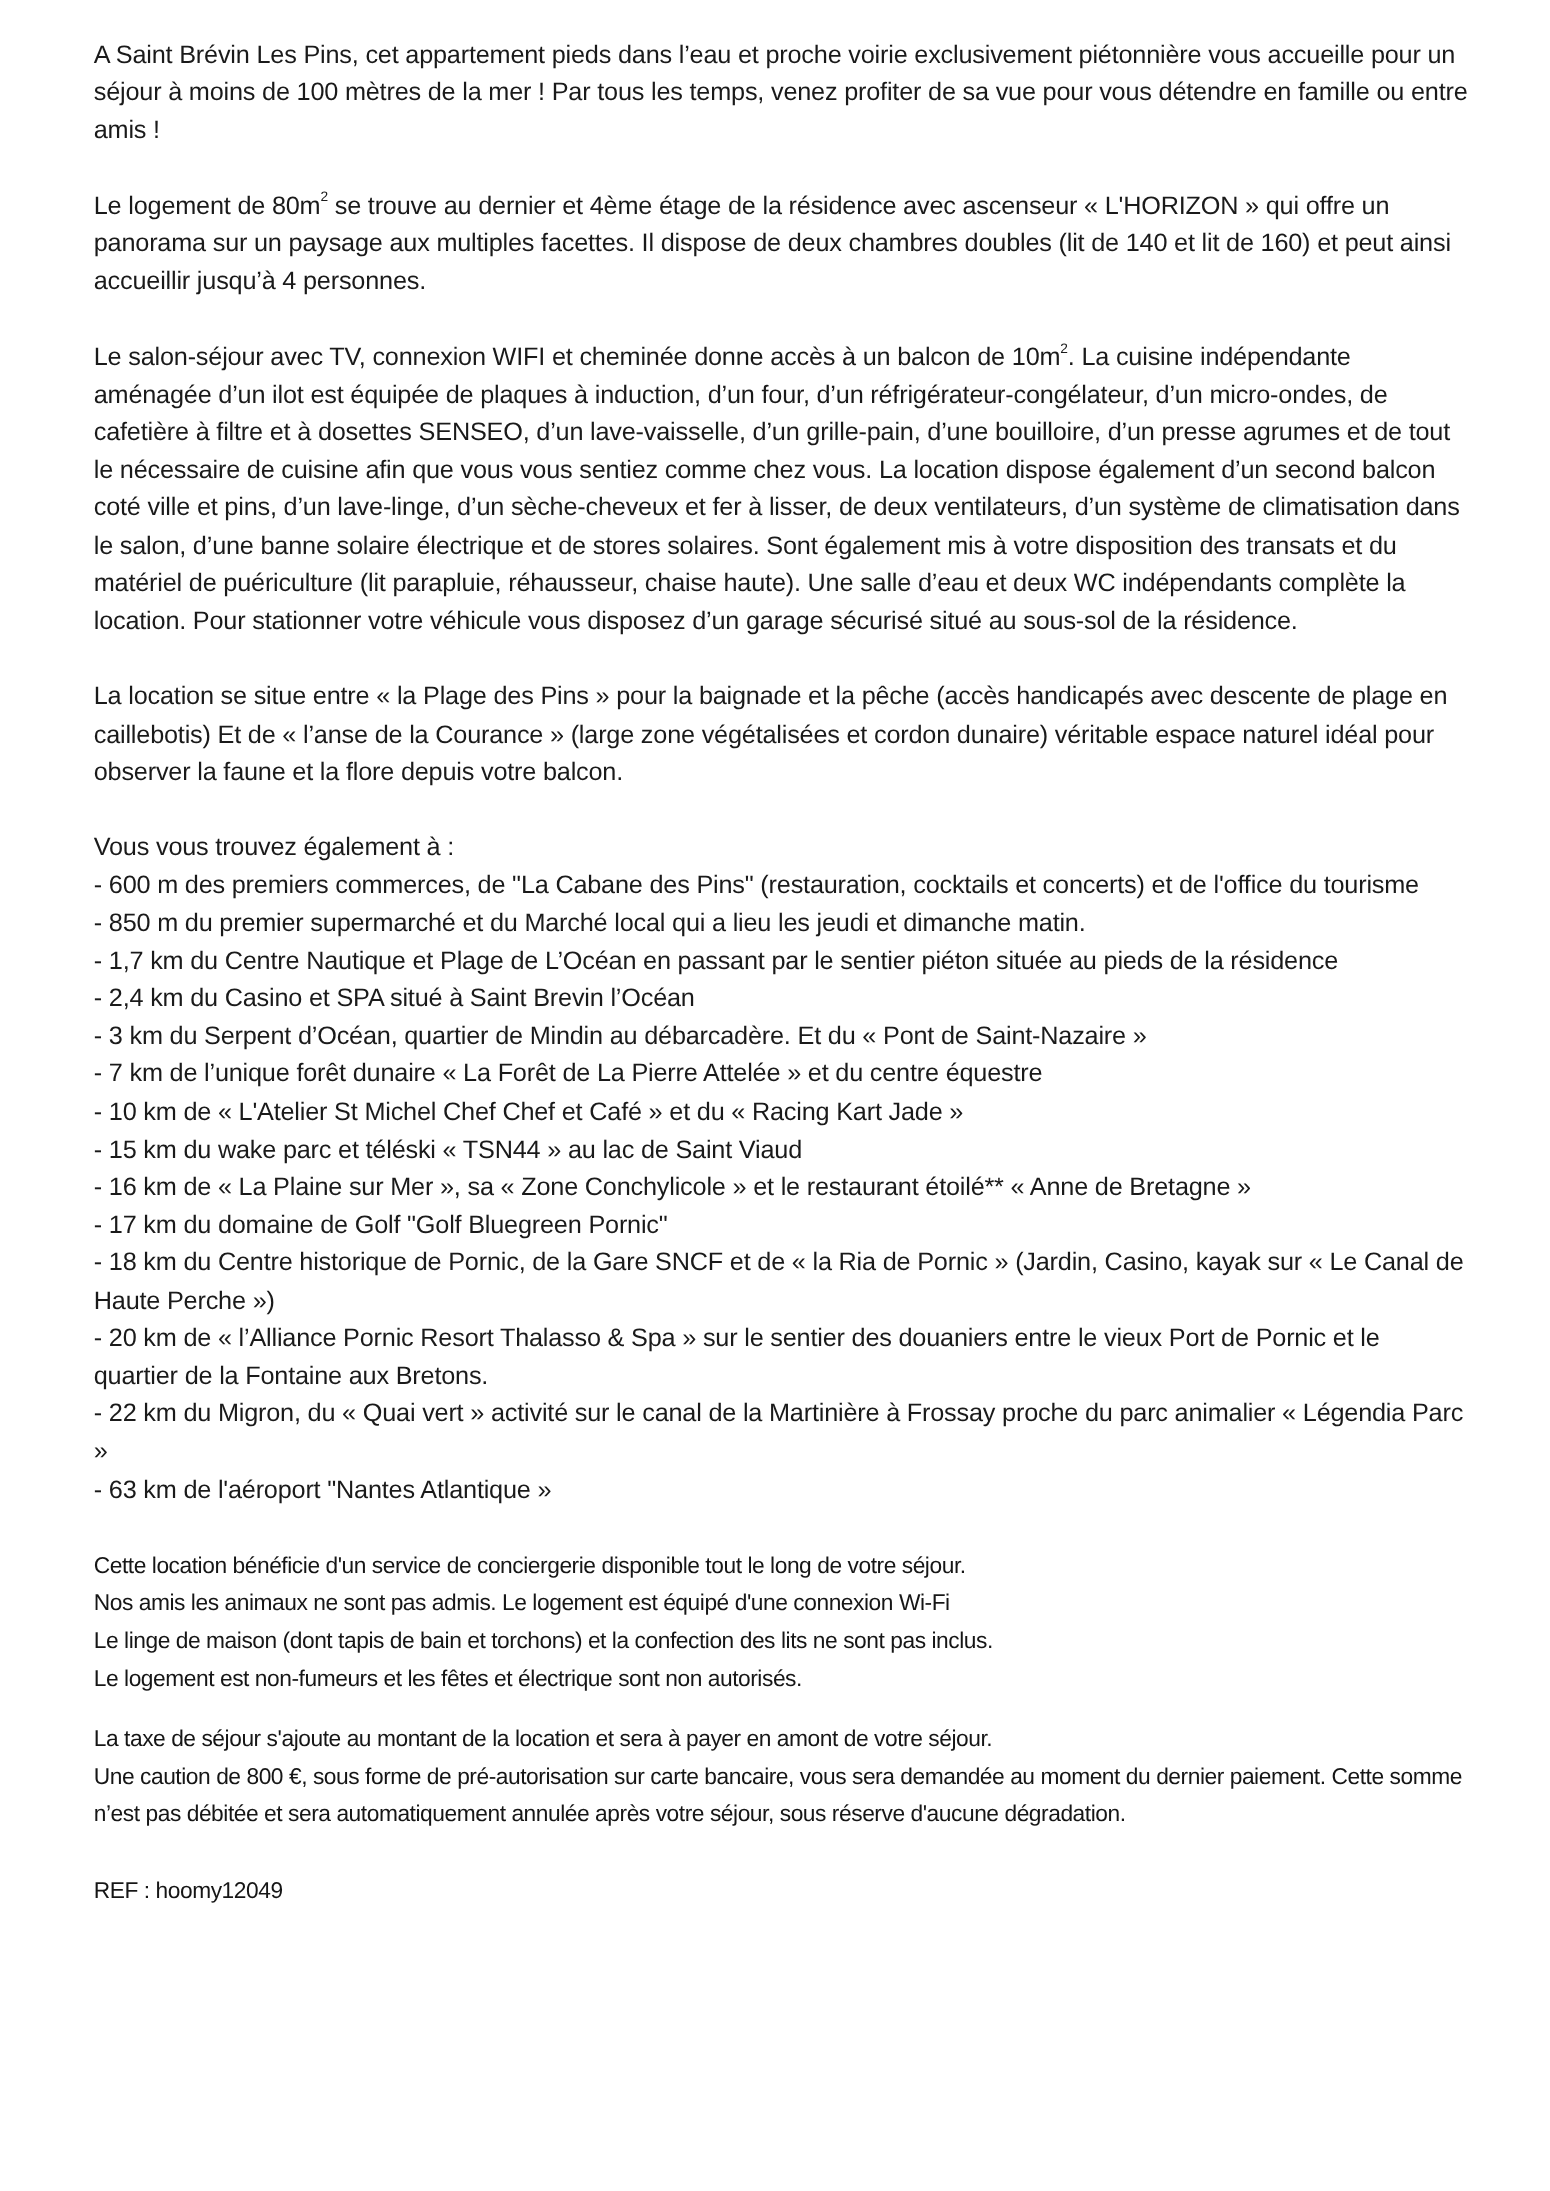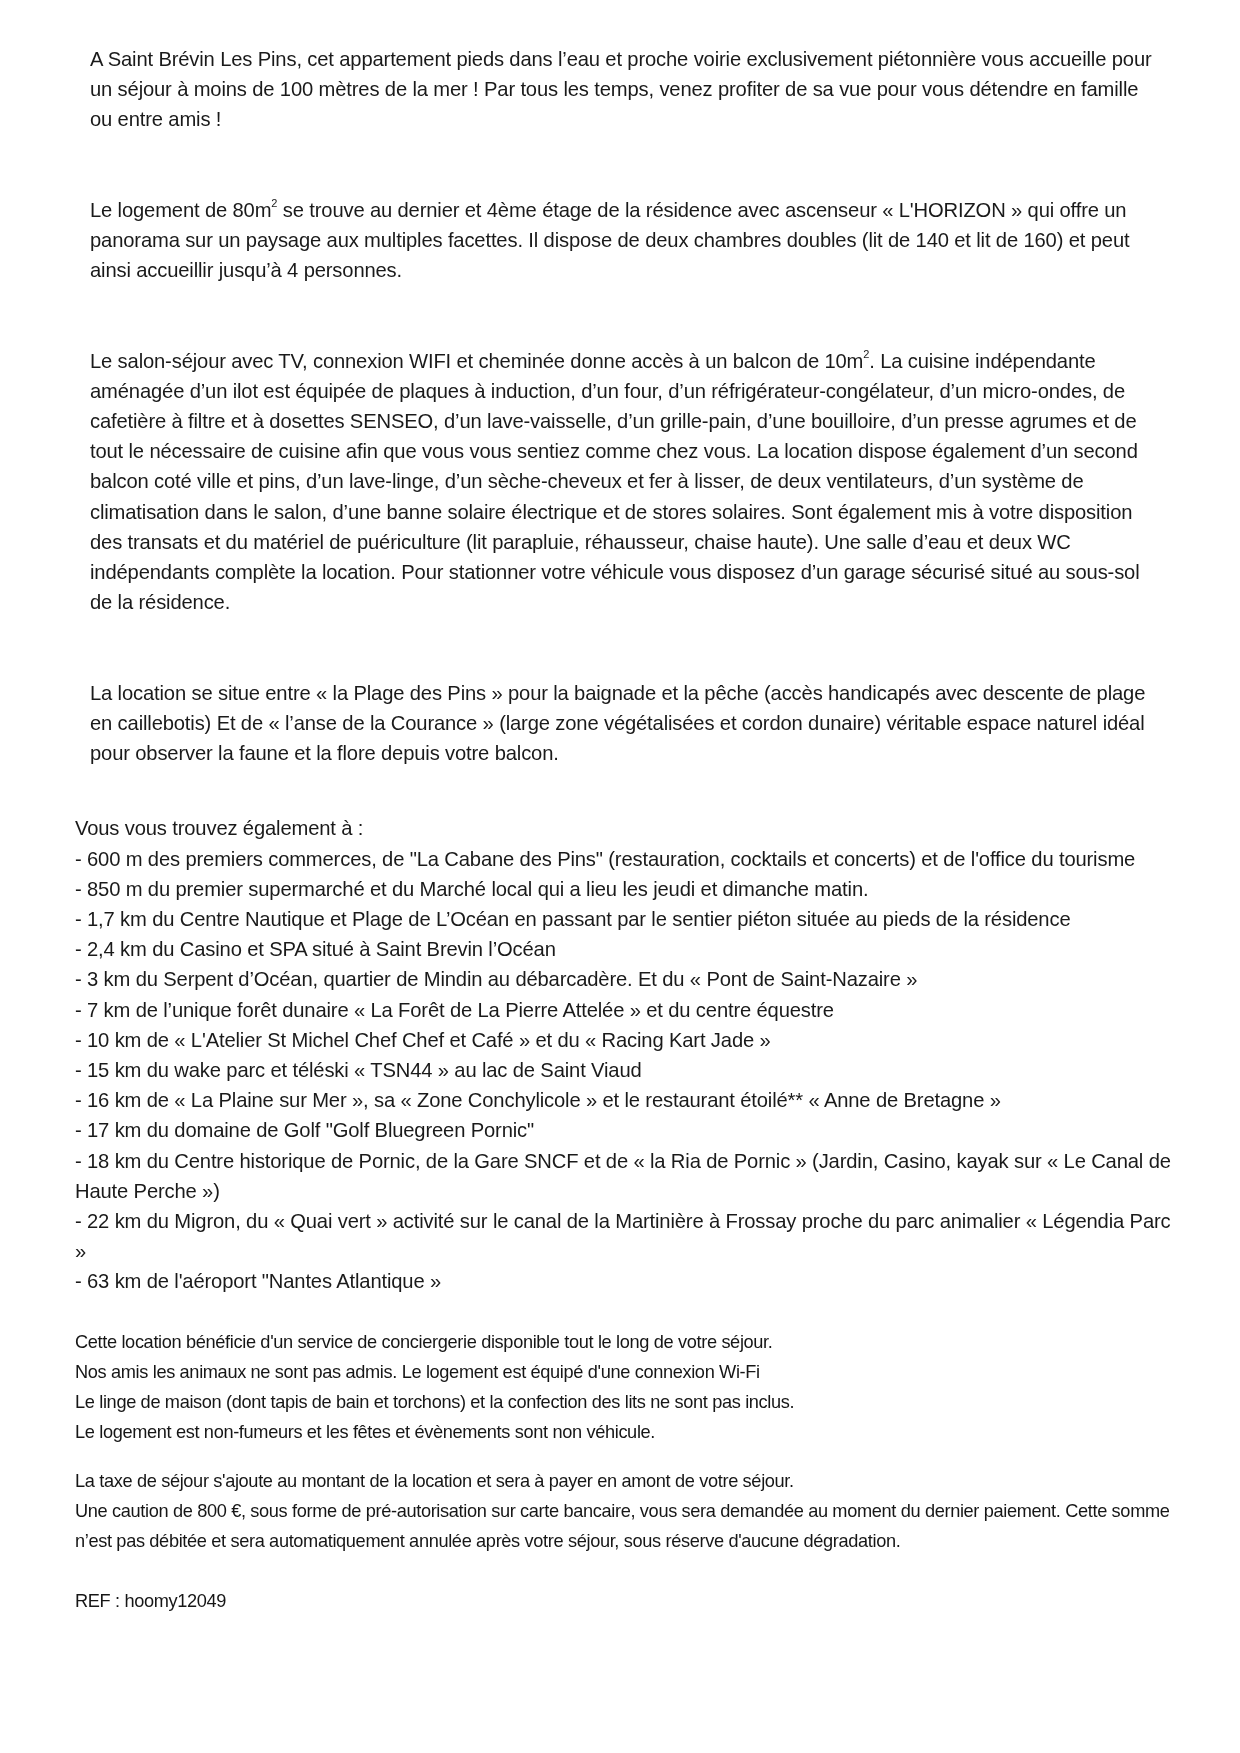--- a/index.html
+++ b/index.html
@@ -27,21 +27,21 @@
       letter-spacing: -0.15px;
     }
     .sans2 {
       font-family: Liberation Sans, sans-serif;
       font-size: 18.2px;
       line-height: 30.2px;
       letter-spacing: -0.35px;
       color: #161616;
     }
     p {
-      margin: 15px;
+      margin: 0;
     }
     .gap {
       height: 30.2px;
     }
     .gap-small {
       height: 18px;
     }
     sup {
       font-size: 11px;
       line-height: 0;
@@ -80,32 +80,33 @@
       <span class="line">- 850 m du premier supermarché et du Marché local qui a lieu les jeudi et dimanche matin.</span>
       <span class="line">- 1,7 km du Centre Nautique et Plage de L’Océan en passant par le sentier piéton située au pieds de la résidence</span>
       <span class="line">- 2,4 km du Casino et SPA situé à Saint Brevin l’Océan</span>
       <span class="line">- 3 km du Serpent d’Océan, quartier de Mindin au débarcadère. Et du « Pont de Saint-Nazaire »</span>
       <span class="line">- 7 km de l’unique forêt dunaire « La Forêt de La Pierre Attelée » et du centre équestre</span>
       <span class="line">- 10 km de « L'Atelier St Michel Chef Chef et Café » et du « Racing Kart Jade »</span>
       <span class="line">- 15 km du wake parc et téléski « TSN44 » au lac de Saint Viaud</span>
       <span class="line">- 16 km de « La Plaine sur Mer », sa « Zone Conchylicole » et le restaurant étoilé** « Anne de Bretagne »</span>
       <span class="line">- 17 km du domaine de Golf "Golf Bluegreen Pornic"</span>
       <span class="line">- 18 km du Centre historique de Pornic, de la Gare SNCF et de « la Ria de Pornic » (Jardin, Casino, kayak sur « Le Canal de Haute Perche »)</span>
+      <span class="line">- 20 km de « l’Alliance Pornic Resort Thalasso &amp; Spa » sur le sentier des douaniers entre le vieux Port de Pornic et le quartier de la Fontaine aux Bretons.</span>
       <span class="line">- 22 km du Migron, du « Quai vert » activité sur le canal de la Martinière à Frossay proche du parc animalier « Légendia Parc »</span>
       <span class="line">- 63 km de l'aéroport "Nantes Atlantique »</span>
     </div>
   </div>
 
   <div class="gap"></div>
 
   <div class="sans2">
     <span class="line">Cette location bénéficie d'un service de conciergerie disponible tout le long de votre séjour.</span>
     <span class="line">Nos amis les animaux ne sont pas admis. Le logement est équipé d'une connexion Wi-Fi</span>
     <span class="line">Le linge de maison (dont tapis de bain et torchons) et la confection des lits ne sont pas inclus.</span>
-    <span class="line">Le logement est non-fumeurs et les fêtes et évènements sont non véhicule.</span>
+    <span class="line">Le logement est non-fumeurs et les fêtes et électrique sont non autorisés.</span>
 
     <div class="gap-small"></div>
 
     <span class="line">La taxe de séjour s'ajoute au montant de la location et sera à payer en amont de votre séjour.</span>
     <span class="line">Une caution de 800 €, sous forme de pré-autorisation sur carte bancaire, vous sera demandée au moment du dernier paiement. Cette somme n’est pas débitée et sera automatiquement annulée après votre séjour, sous réserve d'aucune dégradation.</span>
 
     <div class="gap"></div>
 
     <span class="line">REF : hoomy12049</span>
   </div>

